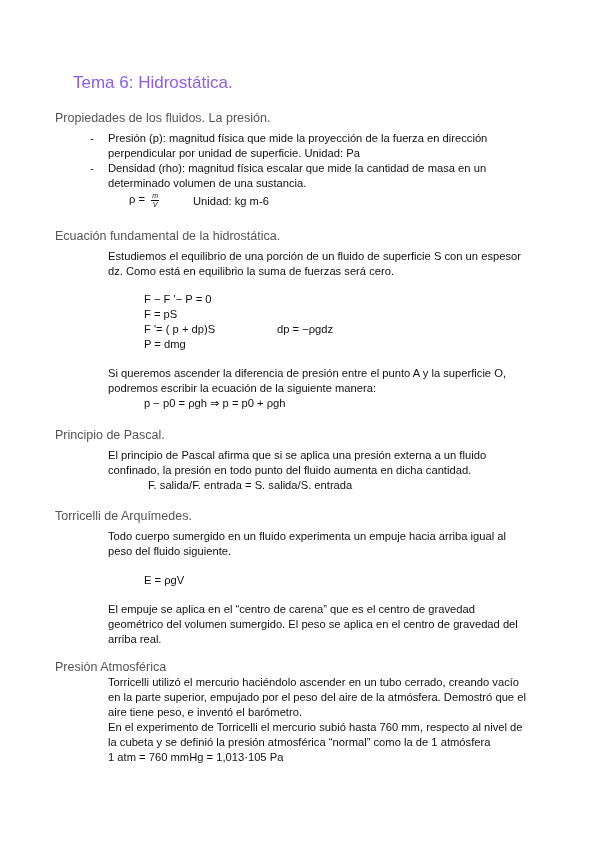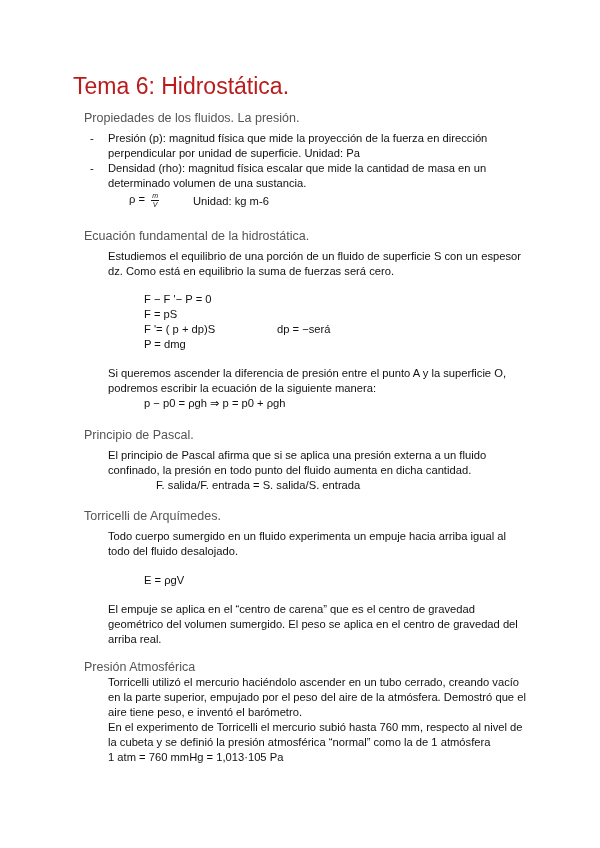--- a/index.html
+++ b/index.html
@@ -1,20 +1,20 @@
 <!DOCTYPE html>
 <html><head>
   <meta charset="utf-8">
   <style>
     html, body { margin: 0; padding: 0; background: #ffffff; }
     body { width: 600px; height: 848px; position: relative; overflow: hidden;
            font-family: "Liberation Sans", sans-serif; color: #111; }
     .abs { position: absolute; white-space: nowrap; }
-    .title { left: 73px; top: 73px; font-size: 23px; color: #b91c1c; }
-    .h2 { left: 84px; font-size: 12.5px; color: #555; }
+    .title { left: 73px; top: 73px; font-size: 17px; color: #8b5cf6; }
+    .h2 { left: 55px; font-size: 12.5px; color: #555; }
     .p { font-size: 11.2px; color: #111; line-height: 15px; }
     .dash { left: 90px; font-size: 11.2px; }
     .frac { display: inline-block; vertical-align: middle; text-align: center; font-size: 7px; font-style: italic; line-height: 8px; margin-left: 3px; }
     .frac span { display: block; }
     .frac .num { border-bottom: 0.8px solid #111; padding: 0 1px; }
   </style>
 </head>
 <body>
 
 <div>
@@ -35,34 +35,34 @@
     </span>
   </div>
   <div class="abs p" style="left:193px; top:194px">Unidad: kg m-6</div>
 
   <div class="abs h2" style="top:229px">Ecuación fundamental de la hidrostática.</div>
   <div class="abs p" style="left:108px; top:249px">Estudiemos el equilibrio de una porción de un fluido de superficie S con un espesor</div>
   <div class="abs p" style="left:108px; top:264px">dz. Como está en equilibrio la suma de fuerzas será cero.</div>
   <div class="abs p" style="left:144px; top:292px">F − F '− P = 0</div>
   <div class="abs p" style="left:144px; top:307px">F = pS</div>
   <div class="abs p" style="left:144px; top:322px">F '= ( p + dp)S</div>
-  <div class="abs p" style="left:277px; top:322px">dp = −será</div>
+  <div class="abs p" style="left:277px; top:322px">dp = −ρgdz</div>
   <div class="abs p" style="left:144px; top:337px">P = dmg</div>
   <div class="abs p" style="left:108px; top:366px">Si queremos ascender la diferencia de presión entre el punto A y la superficie O,</div>
   <div class="abs p" style="left:108px; top:381px">podremos escribir la ecuación de la siguiente manera:</div>
   <div class="abs p" style="left:144px; top:396px">p − p0 = ρgh ⇒ p = p0 + ρgh</div>
 
   <div class="abs h2" style="top:428px">Principio de Pascal.</div>
   <div class="abs p" style="left:108px; top:448px">El principio de Pascal afirma que si se aplica una presión externa a un fluido</div>
   <div class="abs p" style="left:108px; top:463px">confinado, la presión en todo punto del fluido aumenta en dicha cantidad.</div>
-  <div class="abs p" style="left:156px; top:478px">F. salida/F. entrada = S. salida/S. entrada</div>
+  <div class="abs p" style="left:148px; top:478px">F. salida/F. entrada = S. salida/S. entrada</div>
 
   <div class="abs h2" style="top:509px">Torricelli de Arquímedes.</div>
   <div class="abs p" style="left:108px; top:529px">Todo cuerpo sumergido en un fluido experimenta un empuje hacia arriba igual al</div>
-  <div class="abs p" style="left:108px; top:544px">todo del fluido desalojado.</div>
+  <div class="abs p" style="left:108px; top:544px">peso del fluido siguiente.</div>
   <div class="abs p" style="left:144px; top:573px">E = ρgV</div>
   <div class="abs p" style="left:108px; top:602px">El empuje se aplica en el “centro de carena” que es el centro de gravedad</div>
   <div class="abs p" style="left:108px; top:617px">geométrico del volumen sumergido. El peso se aplica en el centro de gravedad del</div>
   <div class="abs p" style="left:108px; top:632px">arriba real.</div>
 
   <div class="abs h2" style="top:660px">Presión Atmosférica</div>
   <div class="abs p" style="left:108px; top:675px">Torricelli utilizó el mercurio haciéndolo ascender en un tubo cerrado, creando vacío</div>
   <div class="abs p" style="left:108px; top:690px">en la parte superior, empujado por el peso del aire de la atmósfera. Demostró que el</div>
   <div class="abs p" style="left:108px; top:705px">aire tiene peso, e inventó el barómetro.</div>
   <div class="abs p" style="left:108px; top:720px">En el experimento de Torricelli el mercurio subió hasta 760 mm, respecto al nivel de</div>

